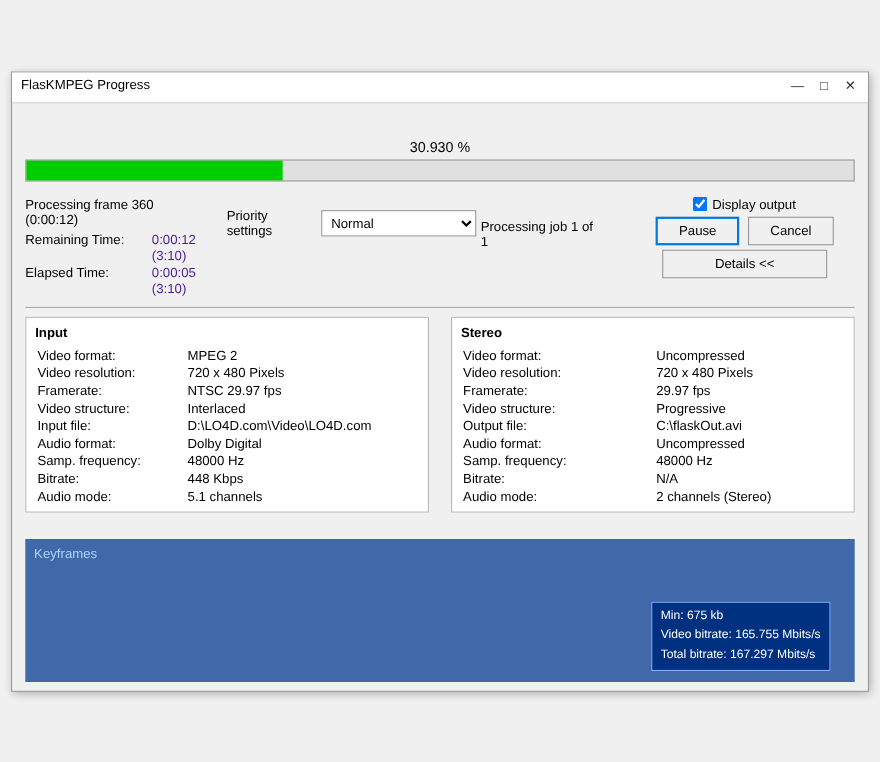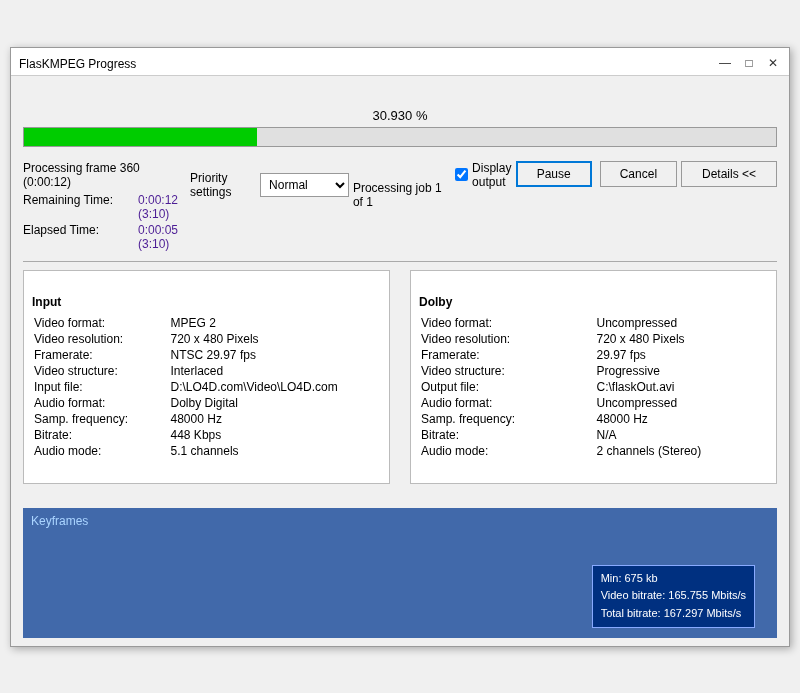--- a/index.html
+++ b/index.html
@@ -16,21 +16,21 @@
     .window {
       width: 780px;
       background: #f0f0f0;
       border: 1px solid #999;
       box-shadow: 2px 2px 8px rgba(0,0,0,0.3);
     }
     .titlebar {
       background: #fff;
       border-bottom: 1px solid #ccc;
       display: flex;
-      align-items: flex-end;
+      align-items: flex-start;
       justify-content: space-between;
       padding: 4px 8px;
       height: 28px;
     }
     .titlebar-title {
       font-size: 12px;
       font-weight: normal;
       color: #000;
     }
     .titlebar-controls {
@@ -69,21 +69,21 @@
       position: relative;
     }
     .progress-bar-fill {
       height: 100%;
       background: #00cc00;
     }
     .info-row {
       display: flex;
       align-items: flex-start;
       margin-top: 14px;
-      gap: 12px;
+      gap: 28px;
     }
     .info-left {
       flex: 1;
     }
     .info-left-row {
       display: flex;
       margin-bottom: 2px;
     }
     .info-left-label {
       color: #000;
@@ -95,35 +95,35 @@
     .priority-section {
       display: flex;
       align-items: center;
       gap: 4px;
       min-width: 130px;
     }
     .priority-label {
       font-size: 12px;
     }
     .priority-select {
-      width: 108px;
+      width: 141px;
       height: 24px;
       font-size: 12px;
       border: 1px solid #999;
       background: #fff;
       padding: 1px 4px;
     }
     .job-label {
       font-size: 12px;
       margin-top: 20px;
     }
     .controls-section {
       display: flex;
-      flex-direction: row;
-      align-items: flex-start;
+      flex-direction: column;
+      align-items: center;
       gap: 4px;
       min-width: 200px;
     }
     .display-output-row {
       display: flex;
       align-items: center;
       gap: 4px;
     }
     .btn-row {
       display: flex;
@@ -136,37 +136,37 @@
       border: 1px solid #999;
       background: #f0f0f0;
       cursor: pointer;
       padding: 0 19px;
     }
     .btn-pause {
       border: 2px solid #0078d7;
       background: #f0f0f0;
     }
     .btn-details {
-      width: 132px;
+      width: 150px;
     }
     .divider {
       width: 100%;
       height: 1px;
       background: #aaa;
       margin: 8px 0;
     }
     .data-section {
       display: flex;
       gap: 20px;
       margin-top: 4px;
     }
     .data-panel {
       flex: 1;
       border: 1px solid #bbb;
-      padding: 24px 8px;
+      padding: 6px 8px;
       background: #fff;
     }
     .data-panel-title {
       font-weight: bold;
       margin-bottom: 6px;
       font-size: 12px;
     }
     .data-table {
       width: 100%;
       border-collapse: collapse;
@@ -311,21 +311,21 @@
               </tr>
               <tr>
                 <td>Audio mode:</td>
                 <td>5.1 channels</td>
               </tr>
             </tbody>
         </table>
       </div>
 
       <div class="data-panel">
-        <div class="data-panel-title">Dolby</div>
+        <div class="data-panel-title">Stereo</div>
         <table class="data-table">
           <tbody id="output-tbody">
               <tr>
                 <td>Video format:</td>
                 <td>Uncompressed</td>
               </tr>
               <tr>
                 <td>Video resolution:</td>
                 <td>720 x 480 Pixels</td>
               </tr>

